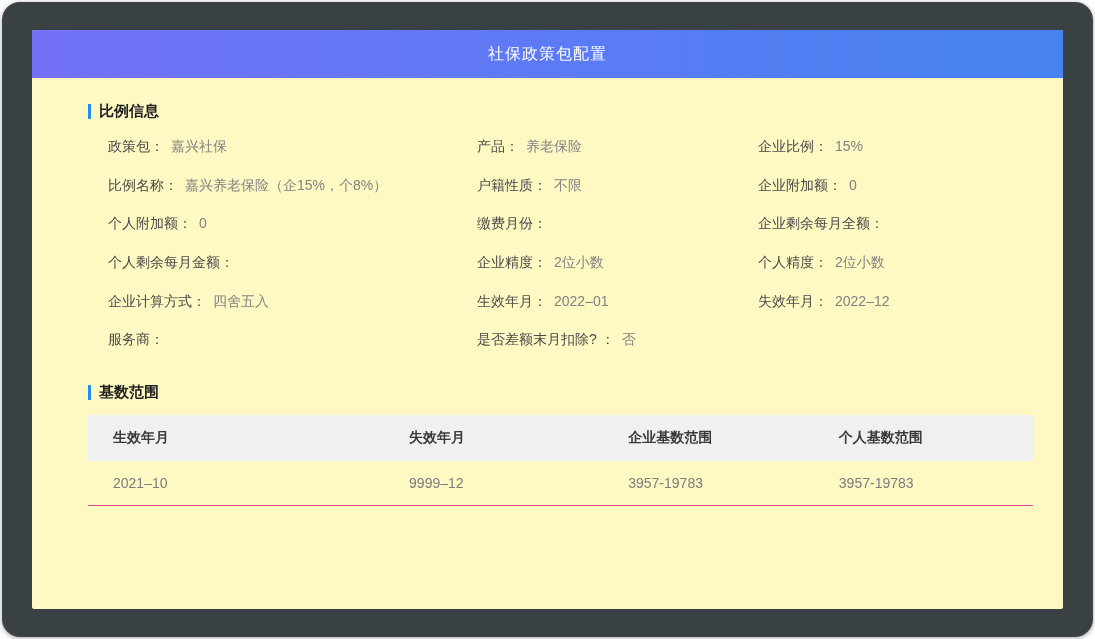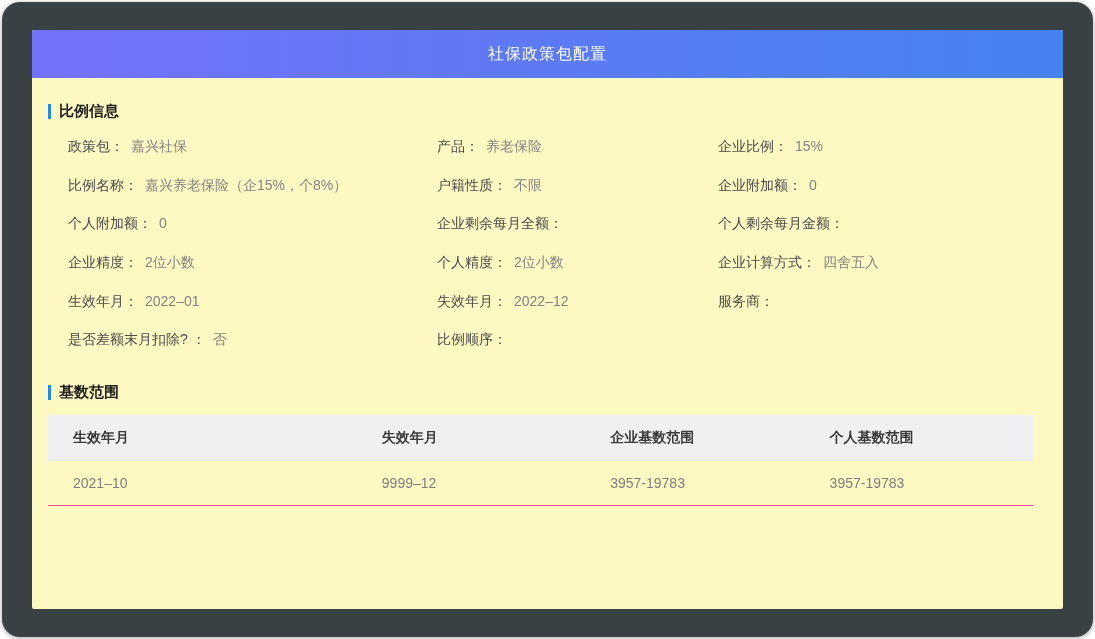--- a/index.html
+++ b/index.html
@@ -26,21 +26,21 @@
     border-radius:2px;
   }
   .app-header {
     height:48px;
     background:linear-gradient(90deg,#7471f8 0%,#4583f0 100%);
     display:flex; align-items:center; justify-content:center;
   }
   .app-title {
     color:#ffffff; font-size:16px; letter-spacing:1px;
   }
-  .content { padding:0 30px 0 16px; }
+  .content { padding:0 30px 0 56px; }
   .section-title {
     display:flex; align-items:center; gap:8px;
     margin-top:22px; height:22px;
     font-size:15px; font-weight:bold; color:#1f1f1f;
   }
   .accent-bar {
     width:3px; height:15px; background:#1d8df0; flex:0 0 auto;
   }
   .form-grid {
     display:grid;
@@ -100,33 +100,33 @@
         <div class="field"><span class="field-label">政策包：</span><span class="field-value">嘉兴社保</span></div>
         <div class="field"><span class="field-label">产品：</span><span class="field-value">养老保险</span></div>
         <div class="field"><span class="field-label">企业比例：</span><span class="field-value">15%</span></div>
 
         <div class="field"><span class="field-label">比例名称：</span><span class="field-value">嘉兴养老保险（企15%，个8%）</span></div>
         <div class="field"><span class="field-label">户籍性质：</span><span class="field-value">不限</span></div>
         <div class="field"><span class="field-label">企业附加额：</span><span class="field-value">0</span></div>
 
         <div class="field"><span class="field-label">个人附加额：</span><span class="field-value">0</span></div>
 
+        <div class="field"><span class="field-label">缴费月份：</span><span class="field-value"></span></div>
         <div class="field"><span class="field-label">企业剩余每月全额：</span><span class="field-value"></span></div>
         <div class="field"><span class="field-label">个人剩余每月金额：</span><span class="field-value"></span></div>
 
         <div class="field"><span class="field-label">企业精度：</span><span class="field-value">2位小数</span></div>
         <div class="field"><span class="field-label">个人精度：</span><span class="field-value">2位小数</span></div>
         <div class="field"><span class="field-label">企业计算方式：</span><span class="field-value">四舍五入</span></div>
 
         <div class="field"><span class="field-label">生效年月：</span><span class="field-value">2022–01</span></div>
         <div class="field"><span class="field-label">失效年月：</span><span class="field-value">2022–12</span></div>
         <div class="field"><span class="field-label">服务商：</span><span class="field-value"></span></div>
 
         <div class="field"><span class="field-label">是否差额末月扣除? ：</span><span class="field-value">否</span></div>
-        <div class="field"><span class="field-label">比例顺序：</span><span class="field-value"></span></div>
       </div>
 
       <div class="section-title">
         <span class="accent-bar"></span>
         <span>基数范围</span>
       </div>
 
       <table class="base-table">
         <thead>
           <tr>

